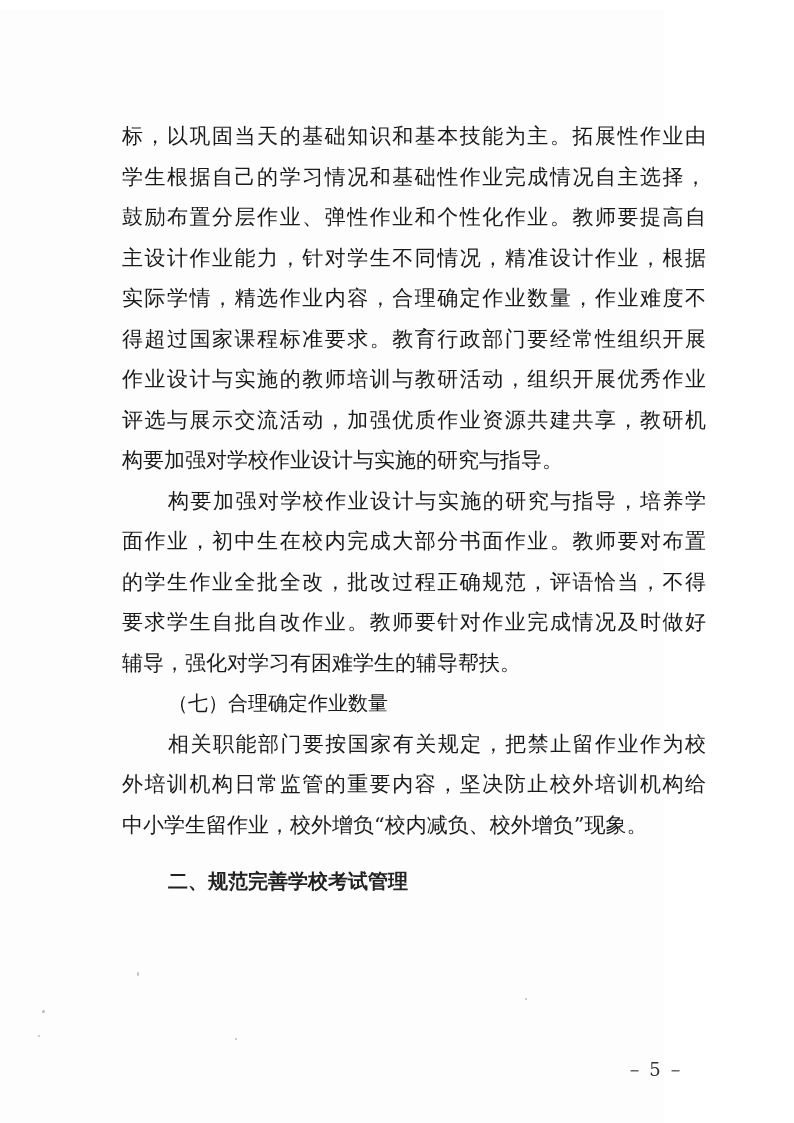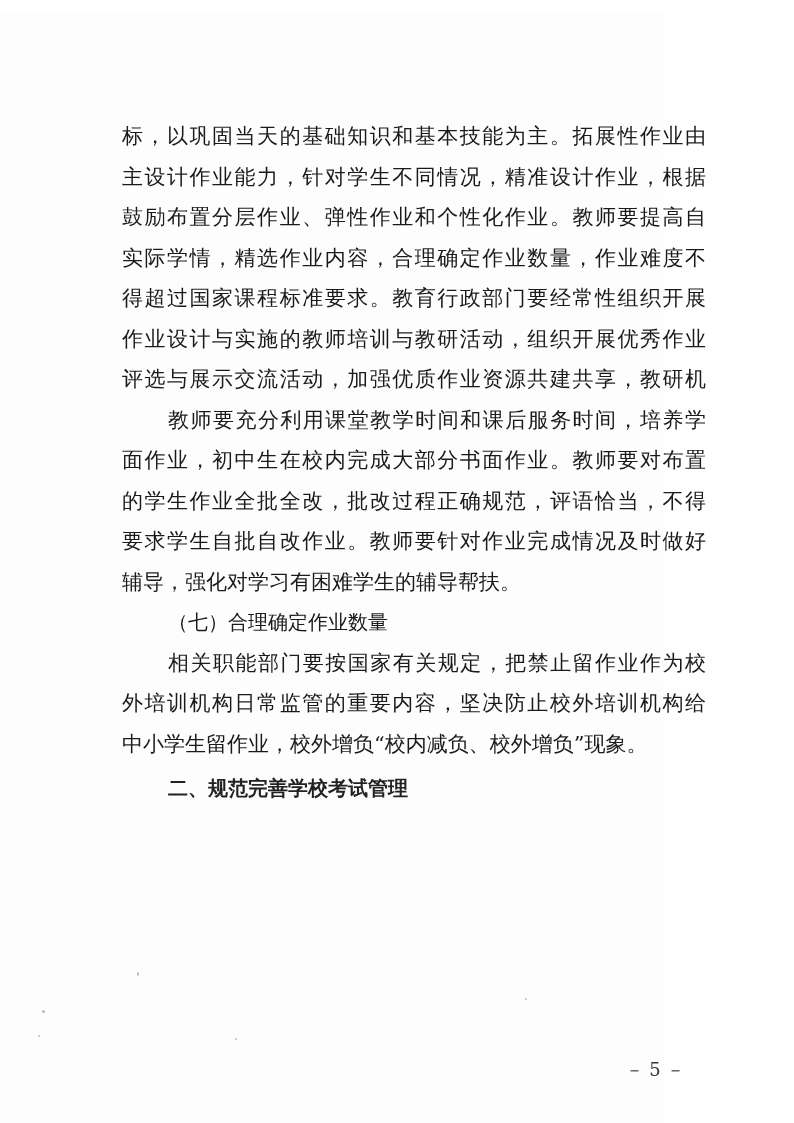--- a/index.html
+++ b/index.html
@@ -10,40 +10,42 @@
     height: 40.5px; line-height: 40.5px;
     font-family: "DejaVu Serif", "Liberation Serif", serif;
     font-size: 21px; color: #1a1a1a;
     white-space: nowrap;
     text-align: justify; text-align-last: justify;
     letter-spacing: 0px;
   }
   .line.last { text-align-last: left; }
   .line.indent { padding-left: 46px; }
   .line.subhead { padding-left: 46px; text-align-last: left; font-family: "DejaVu Sans", "Liberation Sans", sans-serif; font-size: 20px; }
-  .line.head { padding-left: 46px; text-align-last: left; font-family: "DejaVu Sans", "Liberation Sans", sans-serif; font-weight: bold; font-size: 20px; color: #222; margin-top: 4px; }
+  .line.head { padding-left: 46px; text-align-last: left; font-family: "DejaVu Sans", "Liberation Sans", sans-serif; font-weight: bold; font-size: 20px; color: #222; margin-top: 16px; }
   .pagenum {
     position: absolute; left: 620px; top: 1048px; width: 70px; text-align: center;
     font-family: "DejaVu Serif", "Liberation Serif", serif; font-size: 18px; color: #333;
   }
   .speck { position: absolute; background: #bbb; border-radius: 50%; }
 </style>
 </head>
 <body>
 
 <div class="page">
   <div class="content">
     <div class="line">标，以巩固当天的基础知识和基本技能为主。拓展性作业由</div>
+    <div class="line">学生根据自己的学习情况和基础性作业完成情况自主选择，</div>
+    <div class="line">鼓励布置分层作业、弹性作业和个性化作业。教师要提高自</div>
     <div class="line">主设计作业能力，针对学生不同情况，精准设计作业，根据</div>
-    <div class="line">鼓励布置分层作业、弹性作业和个性化作业。教师要提高自</div>
     <div class="line">实际学情，精选作业内容，合理确定作业数量，作业难度不</div>
     <div class="line">得超过国家课程标准要求。教育行政部门要经常性组织开展</div>
     <div class="line">作业设计与实施的教师培训与教研活动，组织开展优秀作业</div>
     <div class="line">评选与展示交流活动，加强优质作业资源共建共享，教研机</div>
-    <div class="line indent">教师要充分利用课堂教学时间和课后服务时间，培养学</div>
+    <div class="line last">构要加强对学校作业设计与实施的研究与指导。</div>
+    <div class="line indent">构要加强对学校作业设计与实施的研究与指导，培养学</div>
     <div class="line">面作业，初中生在校内完成大部分书面作业。教师要对布置</div>
     <div class="line">的学生作业全批全改，批改过程正确规范，评语恰当，不得</div>
     <div class="line">要求学生自批自改作业。教师要针对作业完成情况及时做好</div>
     <div class="line last">辅导，强化对学习有困难学生的辅导帮扶。</div>
     <div class="line subhead">（七）合理确定作业数量</div>
     <div class="line indent">相关职能部门要按国家有关规定，把禁止留作业作为校</div>
     <div class="line">外培训机构日常监管的重要内容，坚决防止校外培训机构给</div>
     <div class="line last">中小学生留作业，校外增负“校内减负、校外增负”现象。</div>
     <div class="line head">二、规范完善学校考试管理</div>
   </div>

